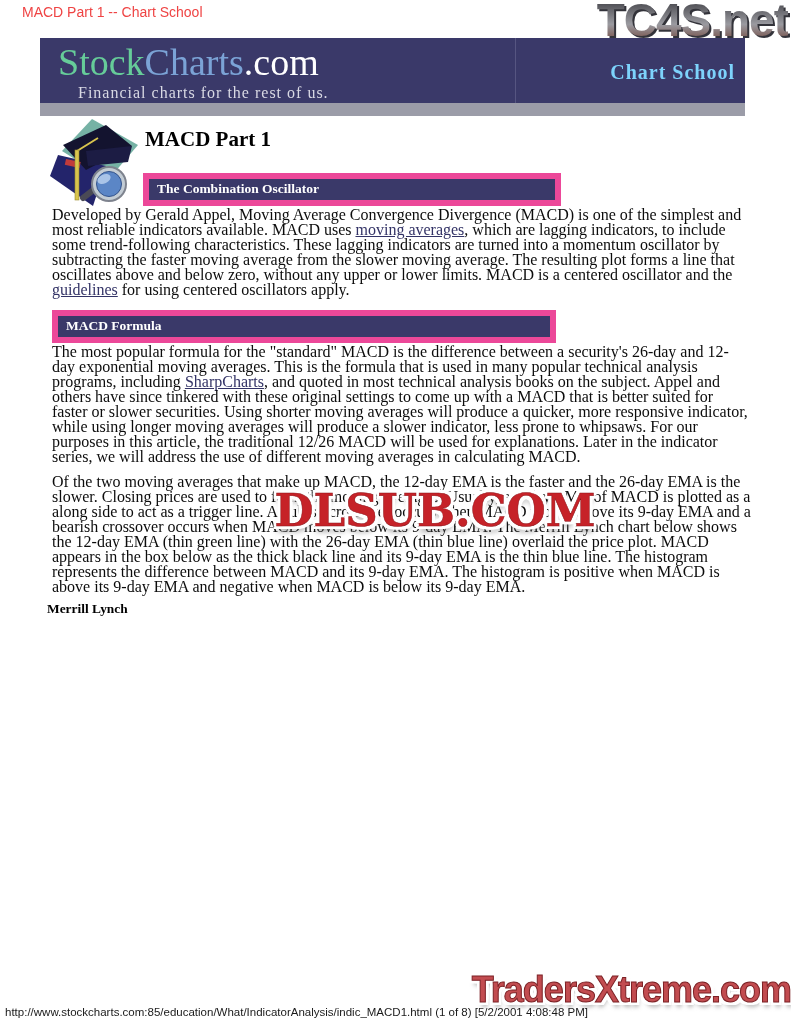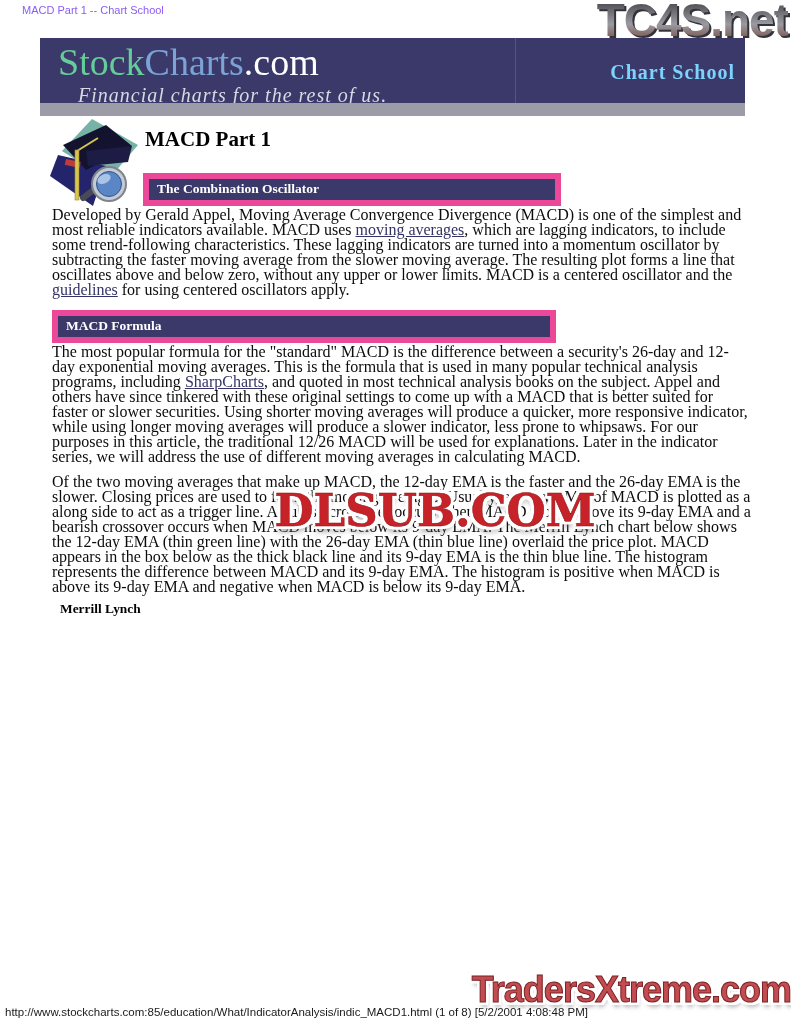--- a/index.html
+++ b/index.html
@@ -3,21 +3,21 @@
 <meta charset="utf-8">
 <style>
   html,body{margin:0;padding:0;}
   body{
     width:791px;height:1024px;position:relative;background:#ffffff;
     font-family:"Liberation Serif", serif;color:#111;overflow:hidden;
   }
   
   .browser-title{
     position:absolute;left:22px;top:4px;
-    font-family:"Liberation Sans", sans-serif;font-size:11px;color:#8b5cf6;
+    font-family:"Liberation Sans", sans-serif;font-size:14px;color:#ef4444;
   }
   .tc4s{
     position:absolute;right:3px;top:-7px;
     font-family:"Liberation Sans", sans-serif;font-weight:bold;font-size:46px;letter-spacing:-1px;
     background:linear-gradient(180deg,#3f3f44 10%,#9a9aa0 58%,#6e4034 95%);
     -webkit-background-clip:text;background-clip:text;color:transparent;
     filter:drop-shadow(2px 2px 0px #33333a);
   }
   
   .header{
@@ -26,21 +26,21 @@
   }
   .header .divider{position:absolute;left:475px;top:0;width:1px;height:65px;background:#565581;}
   .logo-text{
     position:absolute;left:18px;top:5px;font-size:38px;line-height:38px;
     font-family:"Liberation Serif", serif;letter-spacing:0px;
   }
   .logo-stock{color:#66cc99;}
   .logo-charts{color:#7ba3d6;}
   .logo-com{color:#ffffff;}
   .logo-tagline{
-    position:absolute;left:38px;top:46px;font-size:20px;font-style:italic;color:#d9d9e4;
+    position:absolute;left:38px;top:46px;font-size:16px;color:#d9d9e4;
     font-family:"Liberation Serif", serif;letter-spacing:1px;
   }
   .chart-school{
     position:absolute;right:10px;top:23px;color:#7dd3fc;font-weight:bold;font-size:20px;
     font-family:"Liberation Serif", serif;letter-spacing:1px;
   }
   .graybar{position:absolute;left:40px;top:103px;width:705px;height:13px;background:#9b9ca8;}
   
   .cap-icon{position:absolute;left:46px;top:118px;width:94px;height:90px;}
   .article-title{
@@ -56,21 +56,21 @@
   .banner1{left:143px;top:173px;width:418px;}
   .banner2{left:52px;top:310px;width:504px;}
   .para{
     position:absolute;left:52px;width:699px;
     font-size:16px;line-height:15px;color:#0c0c0c;text-align:left;
   }
   .para1{top:207px;}
   .para2{top:344px;}
   .para3{top:474px;}
   .tlink{color:#333366;text-decoration:underline;cursor:pointer;}
-  .merrill{position:absolute;left:60px;top:601px;font-size:13.4px;font-weight:bold;color:#000;}
+  .merrill{position:absolute;left:47px;top:601px;font-size:13.4px;font-weight:bold;color:#000;}
   
   .dlsub{
     position:absolute;left:259px;top:486px;width:352px;text-align:center;
     font-family:"DejaVu Serif", serif;font-weight:bold;font-size:45px;line-height:50px;
     letter-spacing:0px;color:#c62228;-webkit-text-stroke:0.5px #8c151a;
     text-shadow:
       -3px -3px 0 #fff, 3px -3px 0 #fff, -3px 3px 0 #fff, 3px 3px 0 #fff,
       -3px 0 0 #fff, 3px 0 0 #fff, 0 -3px 0 #fff, 0 3px 0 #fff,
       0 6px 5px rgba(110,110,110,0.55);
   }

